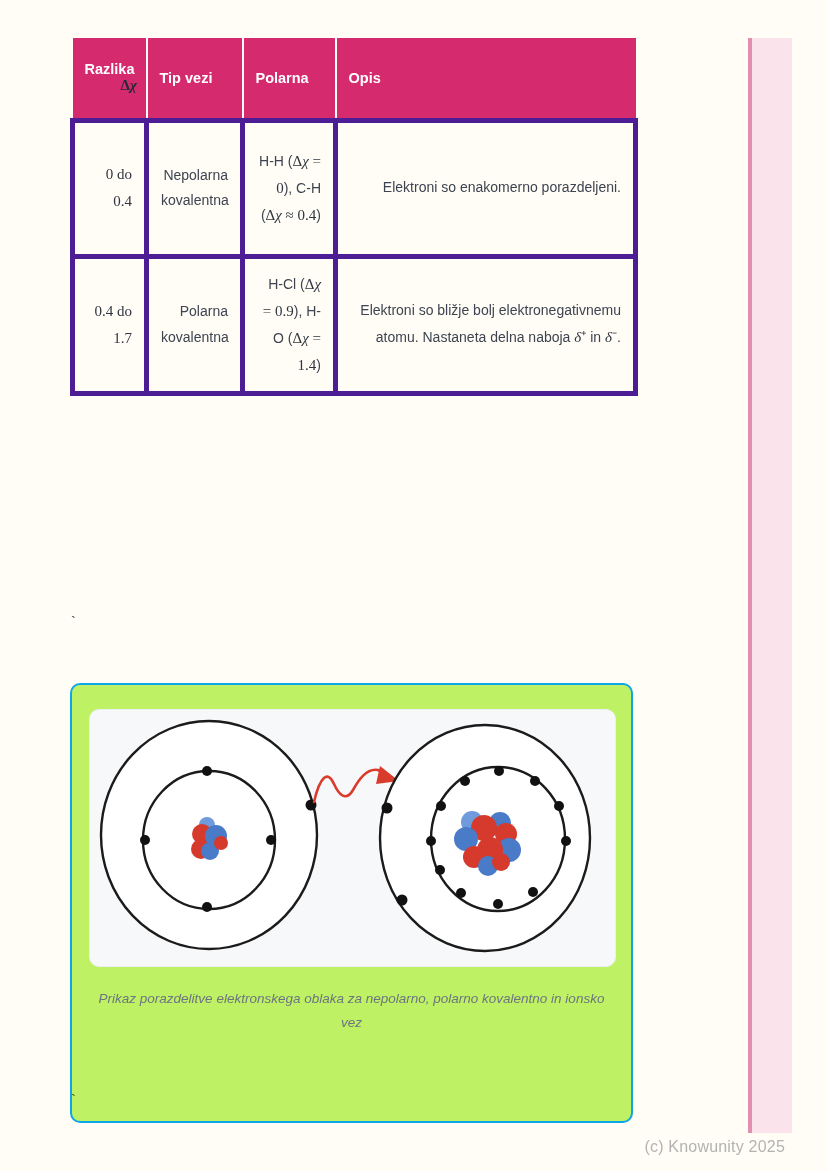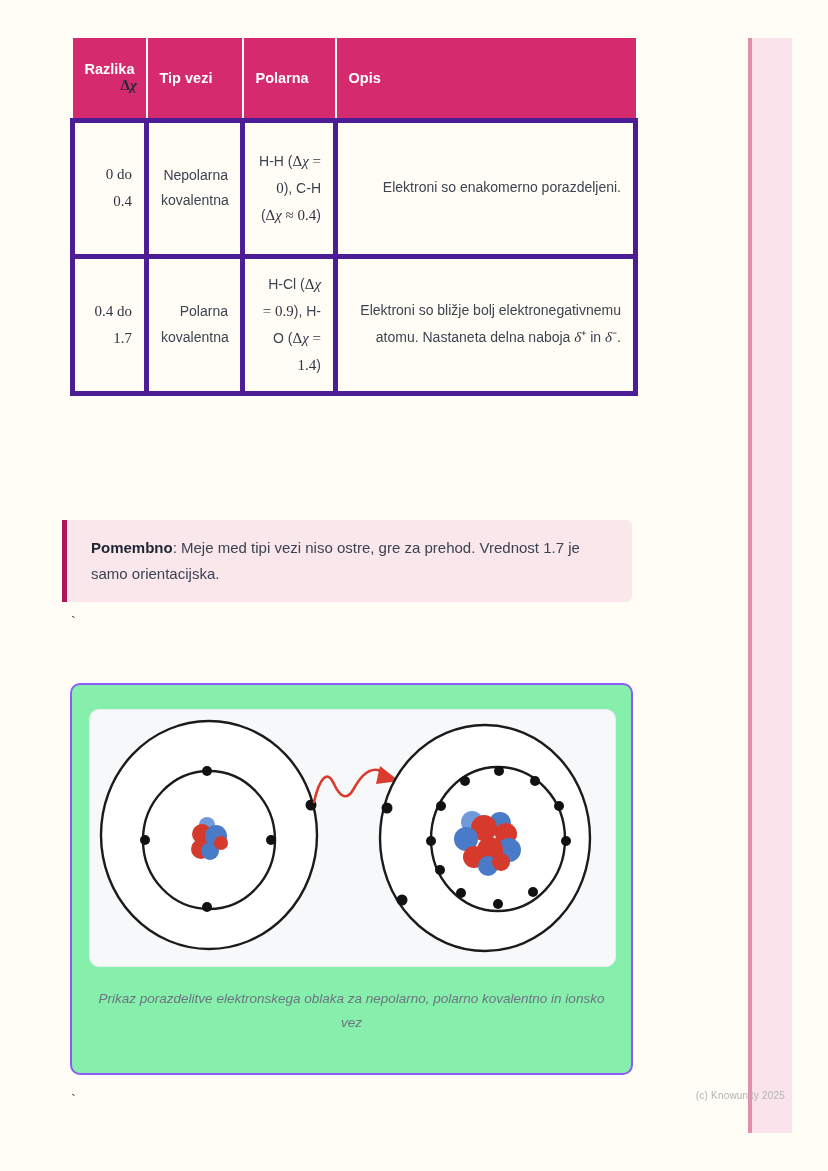--- a/index.html
+++ b/index.html
@@ -53,36 +53,36 @@
     padding:15px 20px 0 24px;
     font-size:15px; line-height:1.75; color:#3b4251;
   }
   .callout b { color:#1f2633; }
   
   .stray { position:absolute; font-size:15px; color:#3a3a3a; }
   .stray.s1 { left:71px; top:613px; }
   .stray.s2 { left:71px; top:1091px; }
   
   .figure-box {
-    position:absolute; left:70px; top:683px; width:563px; height:392px;
-    border:2px solid #8b5cf6; border-radius:10px; background:#86efac;
+    position:absolute; left:70px; top:683px; width:563px; height:440px;
+    border:2px solid #0ea5e9; border-radius:10px; background:#bef264;
   }
   .diagram-card {
     position:absolute; left:17px; top:24px; width:527px; height:258px;
     background:#f7f8f9; border:1px solid #eceef0; border-radius:10px;
   }
   .figure-caption {
     position:absolute; left:0; top:302px; width:100%;
     padding:0 22px; text-align:center;
     font-style:italic; font-size:13.5px; line-height:1.75; color:#6d7480;
   }
   
   .footer-note {
-    position:absolute; right:43px; top:1090px; z-index:5;
-    font-size:10px; color:#b3b3b3; letter-spacing:.2px;
+    position:absolute; right:43px; top:1138px; z-index:5;
+    font-size:16px; color:#b3b3b3; letter-spacing:.2px;
   }
 </style>
 </head>
 <body>
 
 <div class="page">
 
   <div class="stripe"></div>
 
   <table class="bond-table">
@@ -110,23 +110,20 @@
     </tr>
     <tr class="r2">
       <td><span class="math">0.4 do 1.7</span></td>
       <td>Polarna kovalentna</td>
       <td><span>H-Cl (</span><span class="math">Δ<i>χ</i> = 0.9</span><span>), H-O (</span><span class="math">Δ<i>χ</i> = 1.4</span><span>)</span></td>
       <td><span>Elektroni so bližje bolj elektronegativnemu atomu. Nastaneta delna naboja </span><span class="math"><i>δ</i>⁺</span><span> in </span><span class="math"><i>δ</i>⁻</span><span>.</span></td>
     </tr>
   </tbody>
     </table>
 
-  <div class="callout">
-    <b>Pomembno</b><span>: Meje med tipi vezi niso ostre, gre za prehod. Vrednost 1.7 je samo orientacijska.</span>
-  </div>
 
   <span class="stray s1">`</span>
 
   <div class="figure-box">
     <div class="diagram-card">
       <svg width="527" height="258" viewBox="0 0 527 258">
 
         <g>
           <ellipse cx="119" cy="125" rx="108" ry="114" fill="#ffffff" stroke="#1b1b1b" stroke-width="2.4"></ellipse>
           <ellipse cx="119" cy="130" rx="66" ry="69" fill="none" stroke="#1b1b1b" stroke-width="2.4"></ellipse>

